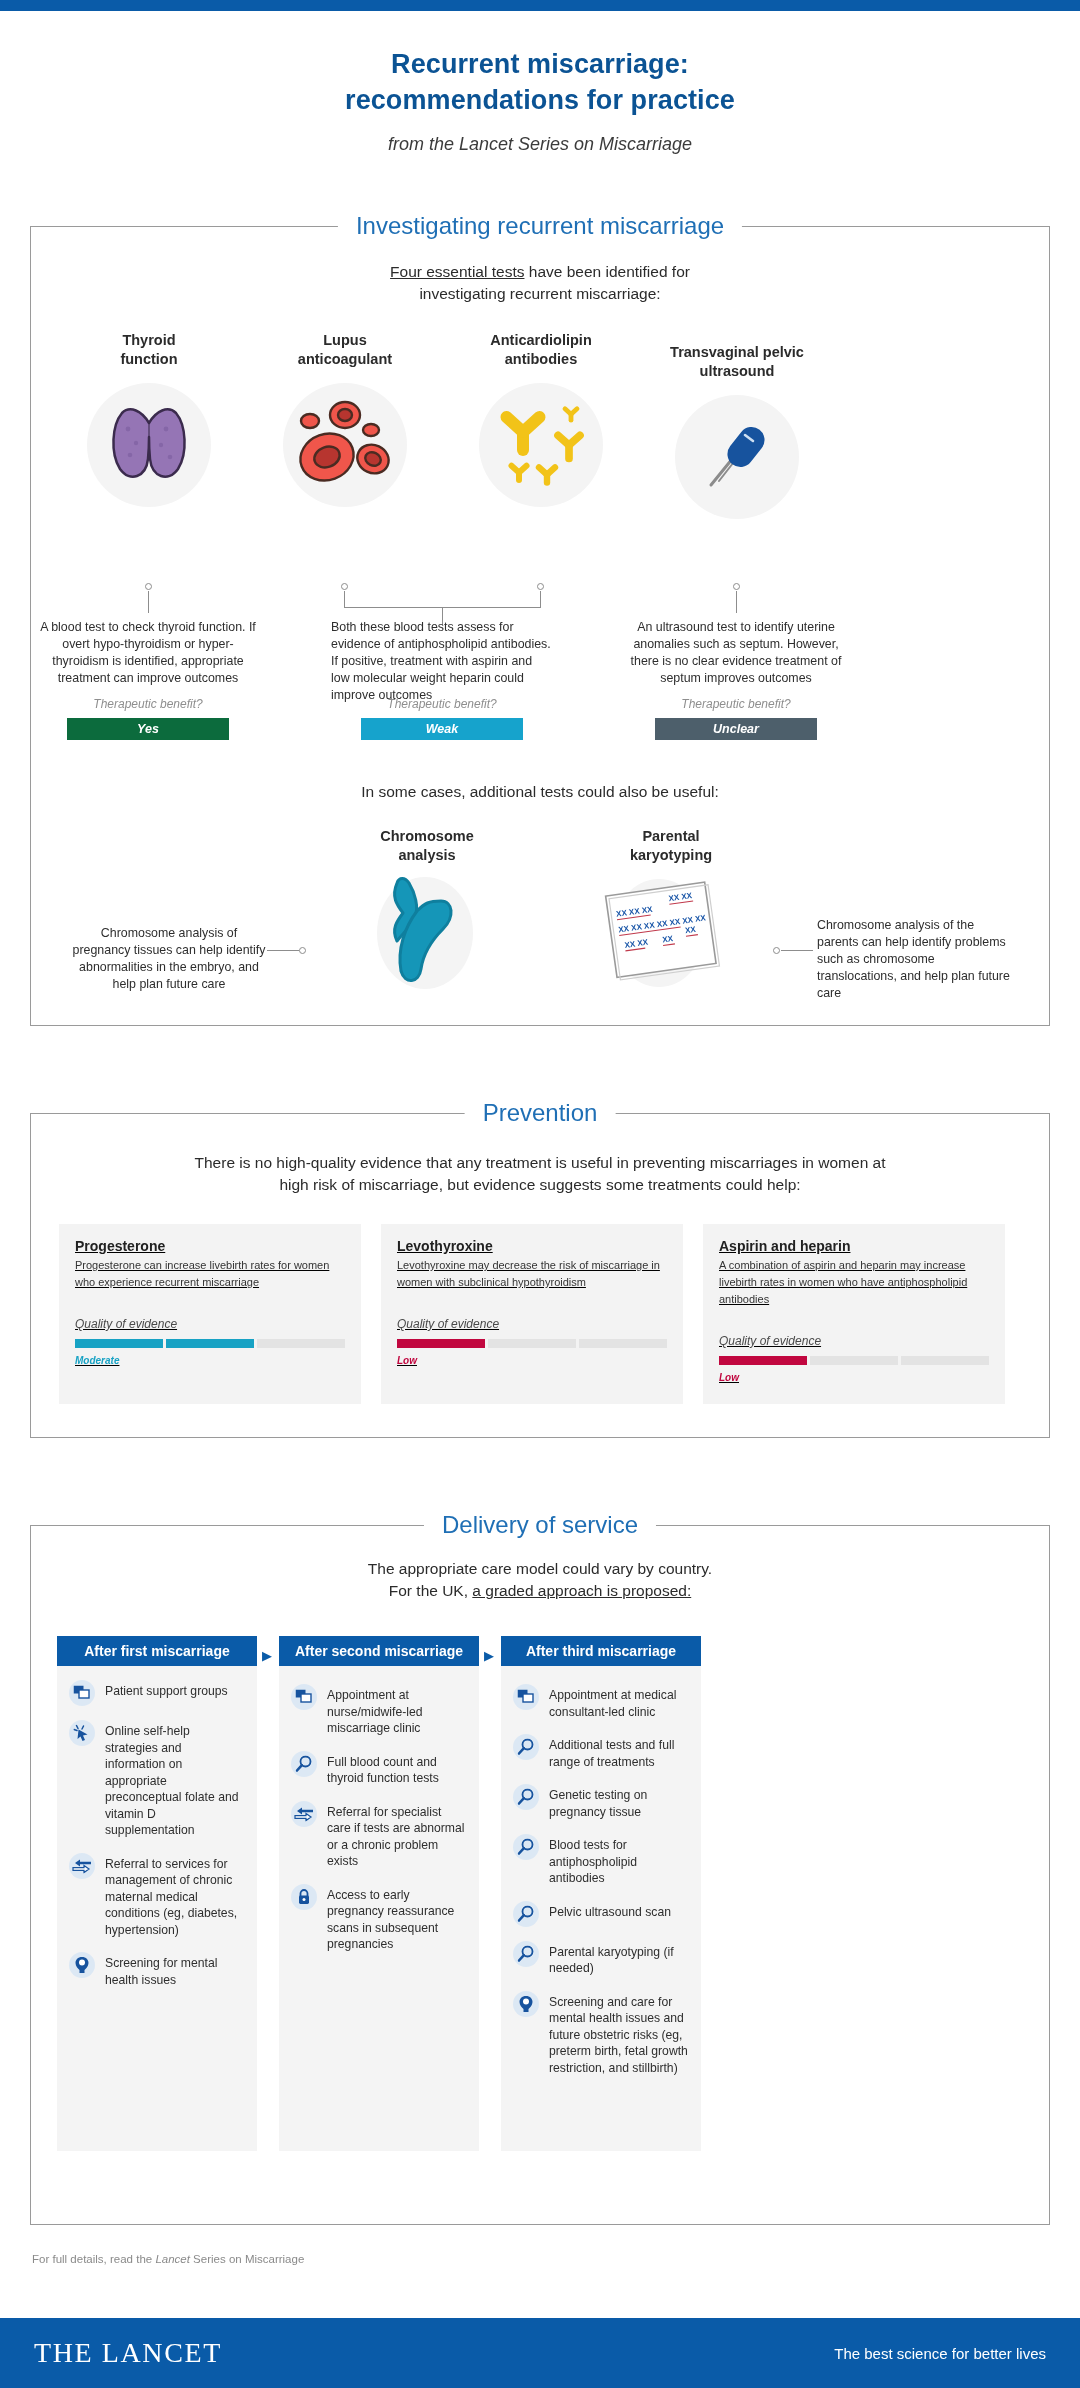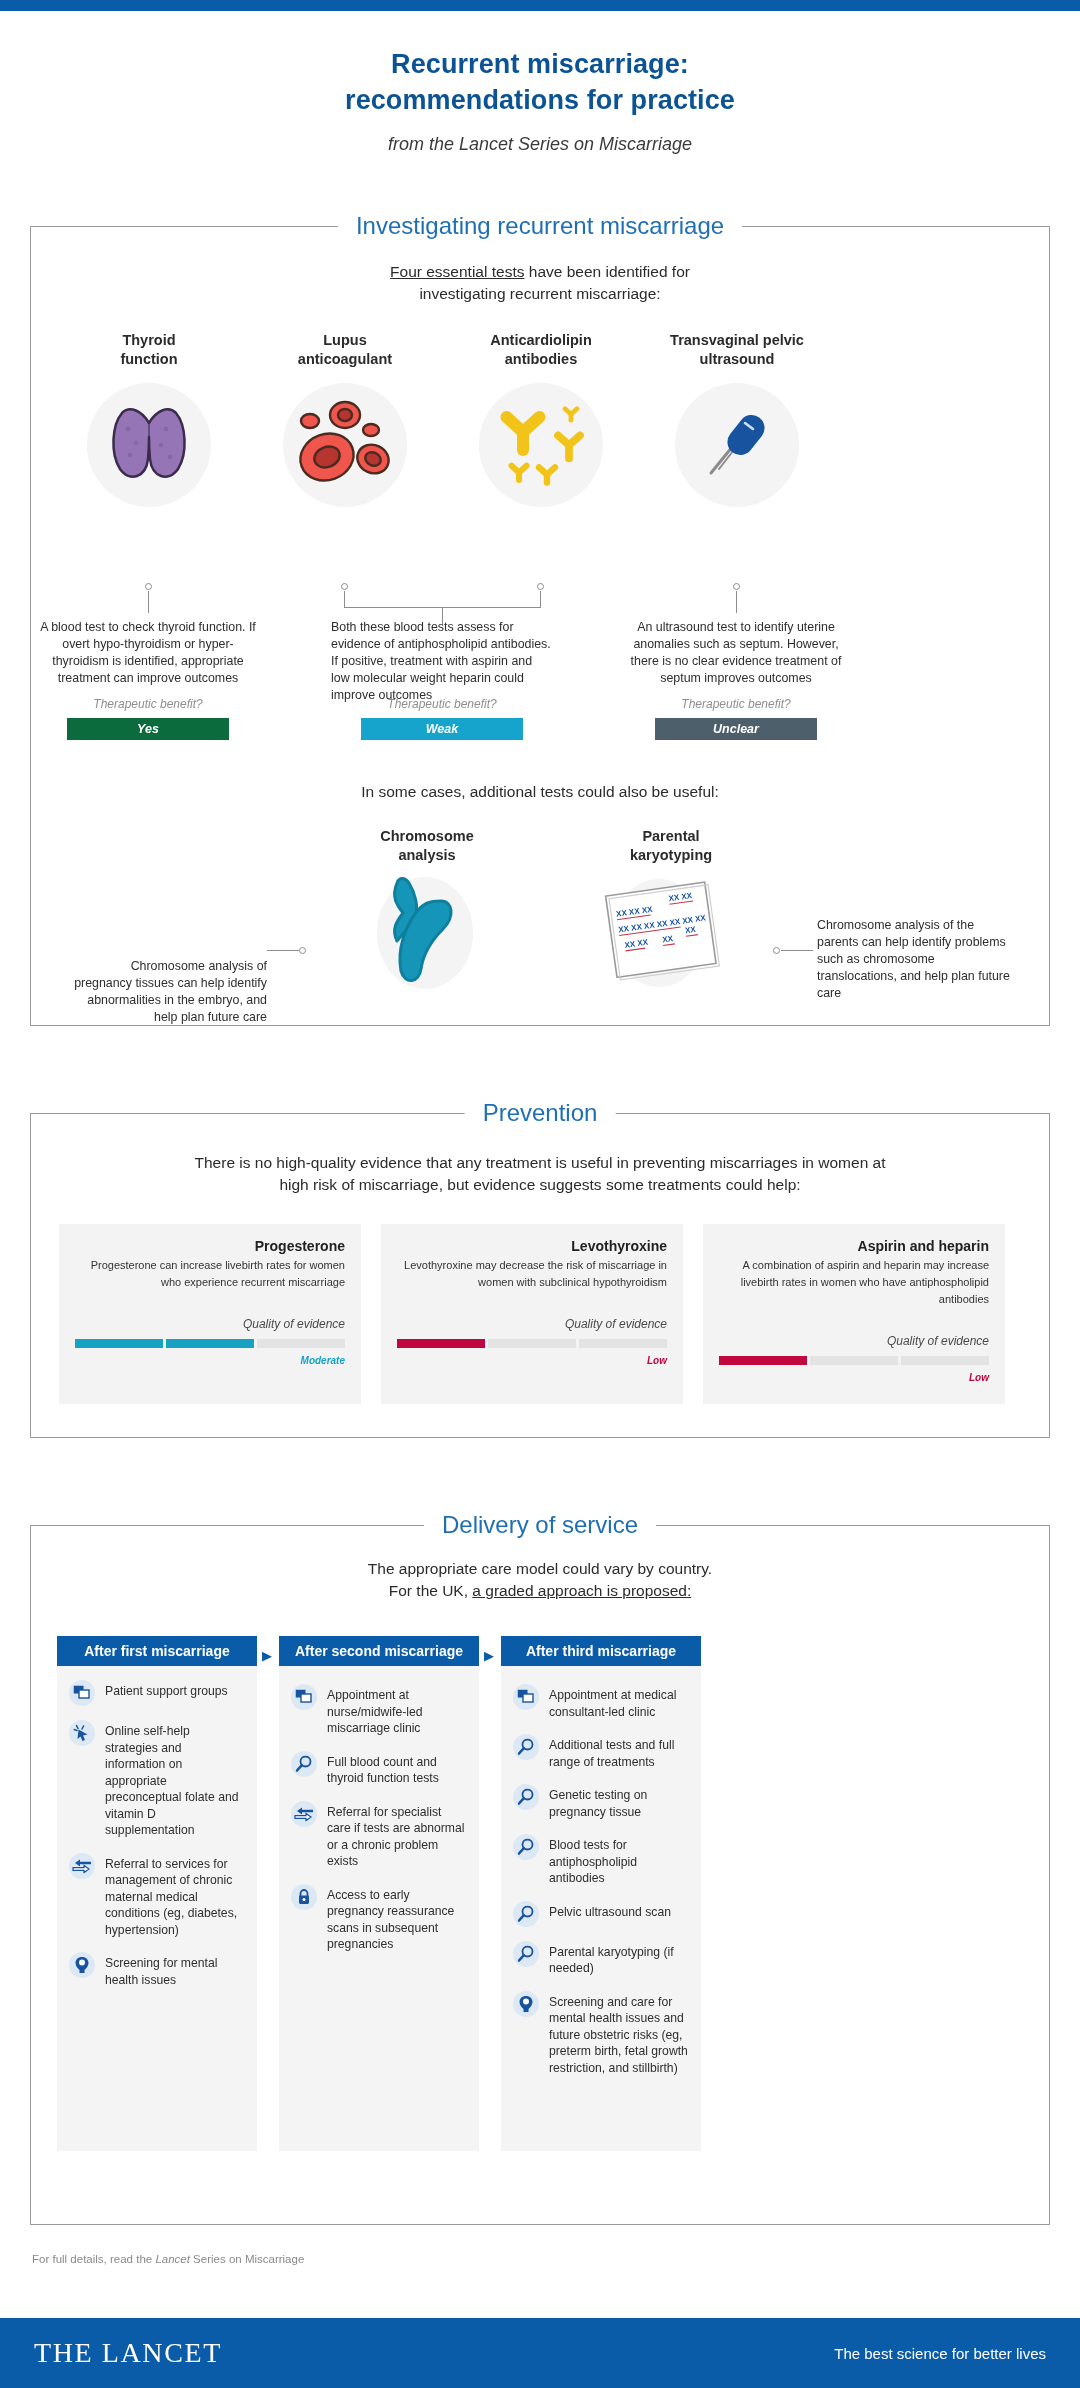--- a/index.html
+++ b/index.html
@@ -104,21 +104,22 @@
   
   .addl-intro { text-align: center; font-size: 15.5px; color: #2b2b2b; }
   .addl-name { font-size: 14.5px; font-weight: bold; color: #2b2b2b; line-height: 19px; text-align: center; }
   .addl-desc { font-size: 12.4px; color: #2e2e2e; line-height: 17px; }
 
   
   .prev-card {
     position: absolute;
     background: #f3f3f3;
     padding: 14px 16px 16px;
-    text-align: right;
+    text-align: left;
+    text-decoration: underline;
   }
   .prev-title { font-size: 14px; font-weight: bold; color: #212121; margin-bottom: 3px; }
   .prev-body { font-size: 11px; color: #333; line-height: 17px; }
   .qoe-label { font-size: 12px; font-style: italic; color: #4a4a4a; margin-top: 26px; }
   .qoe-bar { display: flex; gap: 3px; margin-top: 8px; }
   .qoe-seg { flex: 1; height: 9px; background: #e3e3e3; }
   .qoe-seg.f-mod { background: #17a2c4; }
   .qoe-seg.f-low { background: #c1073f; }
   .qoe-text { margin-top: 7px; font-size: 10px; font-weight: bold; font-style: italic; }
   .qoe-text.mod { color: #17a2c4; }
@@ -252,21 +253,21 @@
           <g transform="translate(82,16) scale(.6)">
             <path d="M0 12 L0 2" stroke="#f2c318" stroke-width="8"></path>
             <path d="M0 2 L-10 -7" stroke="#f2c318" stroke-width="8"></path>
             <path d="M0 2 L10 -7" stroke="#f2c318" stroke-width="8"></path>
           </g>
         </g>
       </svg>
     </div>
   </div>
 
-  <div class="test-col" style="left:608px; top:104px; width:196px;">
+  <div class="test-col" style="left:608px; top:116px; width:196px;">
     <div class="test-name">Transvaginal pelvic</div>
     <div class="test-name">ultrasound</div>
     <div class="icon-circle">
       <svg width="96" height="96" viewBox="0 0 96 96">
         <path d="M22 76 L48 44" stroke="#8c8c8c" stroke-width="3" stroke-linecap="round"></path>
         <path d="M30 72 L55 40" stroke="#8c8c8c" stroke-width="2" stroke-linecap="round"></path>
         <rect x="44" y="16" width="26" height="44" rx="13" fill="#17539e" transform="rotate(38 57 38)"></rect>
         <path d="M56 26 L64 32" stroke="#cfe0f2" stroke-width="2.6" stroke-linecap="round"></path>
       </svg>
     </div>
@@ -344,21 +345,21 @@
             <path d="M36 73 h20"></path>
             <path d="M74 73 h12"></path>
             <path d="M98 67 h12"></path>
         </g>
       </g>
     </svg>
   </div>
 
   <div class="node" style="left:268px; top:720px;"></div>
   <div class="conn conn-h" style="left:236px; top:723px; width:32px;"></div>
-  <div class="addl-desc" style="position:absolute; left:40px; top:731px; width:196px; text-align:right;">Chromosome analysis of pregnancy tissues can help identify abnormalities in the embryo, and help plan future care</div>
+  <div class="addl-desc" style="position:absolute; left:40px; top:698px; width:196px; text-align:center;">Chromosome analysis of pregnancy tissues can help identify abnormalities in the embryo, and help plan future care</div>
 
   <div class="node" style="left:742px; top:720px;"></div>
   <div class="conn conn-h" style="left:750px; top:723px; width:32px;"></div>
   <div class="addl-desc" style="position:absolute; left:786px; top:690px; width:200px; text-align:left;">Chromosome analysis of the parents can help identify problems such as chromosome translocations, and help plan future care</div>
 </div>
 
 <div class="section sec-prevention">
   <div class="section-title">Prevention</div>
 
   <div class="intro" style="position:absolute; left:0; top:38px; width:100%;">

